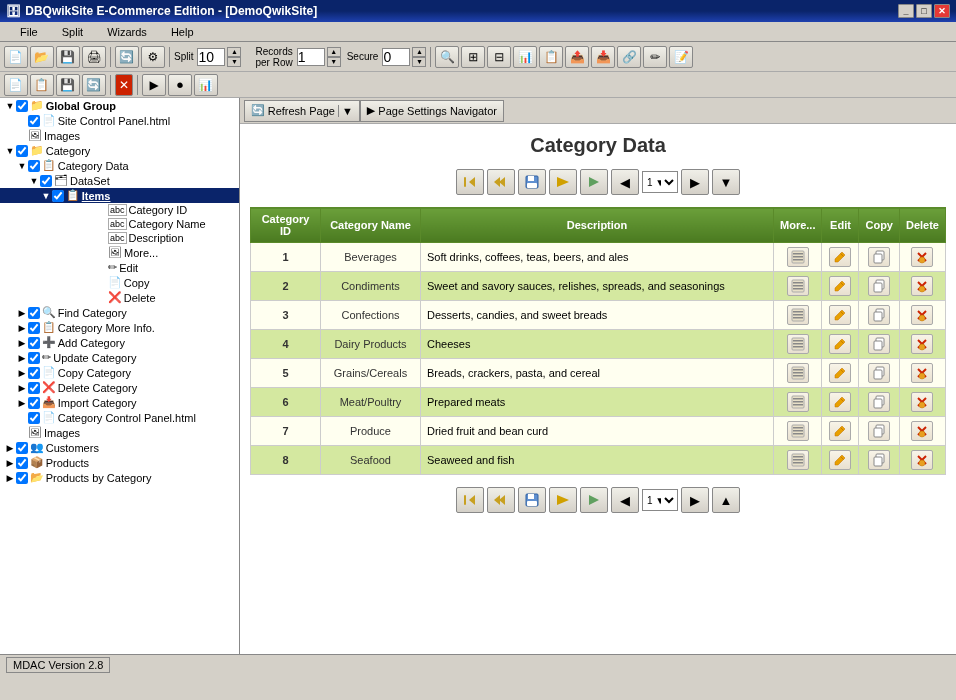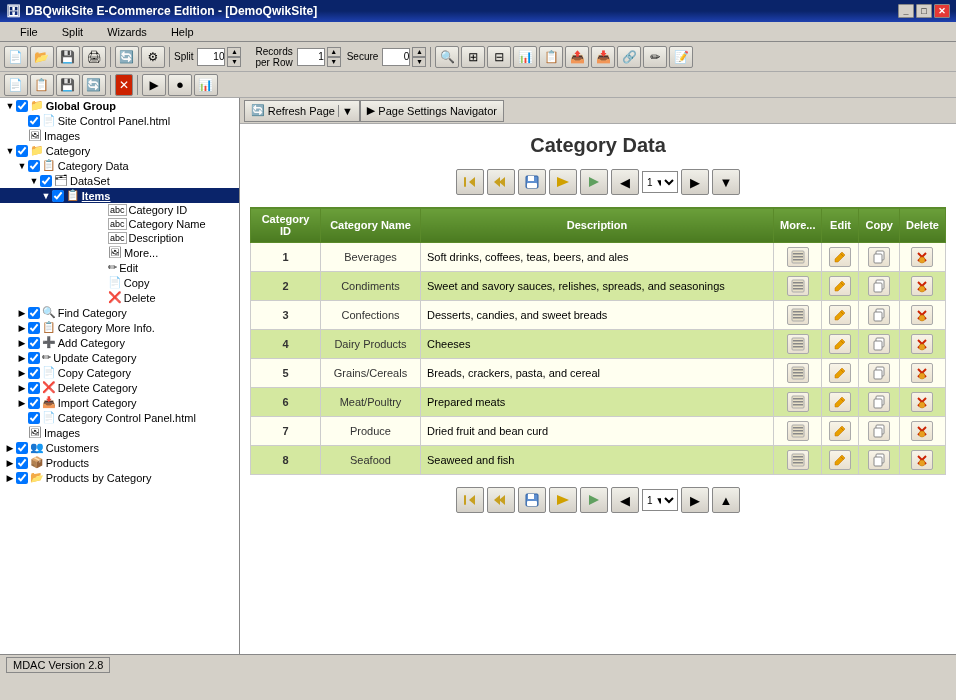--- a/index.html
+++ b/index.html
@@ -55,21 +55,21 @@
       width: 24px; height: 22px;
       background: linear-gradient(to bottom, #f0efe8, #d4d0c8);
       border: 1px solid #888;
       display: flex; align-items: center; justify-content: center;
       cursor: pointer; font-size: 12px; border-radius: 2px;
     }
     .tb-sep { width: 1px; height: 20px; background: #888; margin: 0 2px; }
     .tb-label { font-size: 10px; margin-right: 2px; }
     .tb-spin { display: flex; flex-direction: column; width: 14px; }
     .tb-spin-btn { height: 10px; background: #d4d0c8; border: 1px solid #888; font-size: 7px; cursor: pointer; display: flex; align-items: center; justify-content: center; }
-    .tb-input { width: 28px; height: 18px; border: 1px solid #888; text-align: right; font-size: 10px; background: white; }
+    .tb-input { width: 28px; height: 18px; border: 1px solid #888; text-align: left; font-size: 14px; background: white; }
 
     
     #toolbar2 {
       background: #d4d0c8;
       height: 26px;
       display: flex;
       align-items: center;
       padding: 2px 4px;
       gap: 2px;
       border-bottom: 1px solid #aaa;

